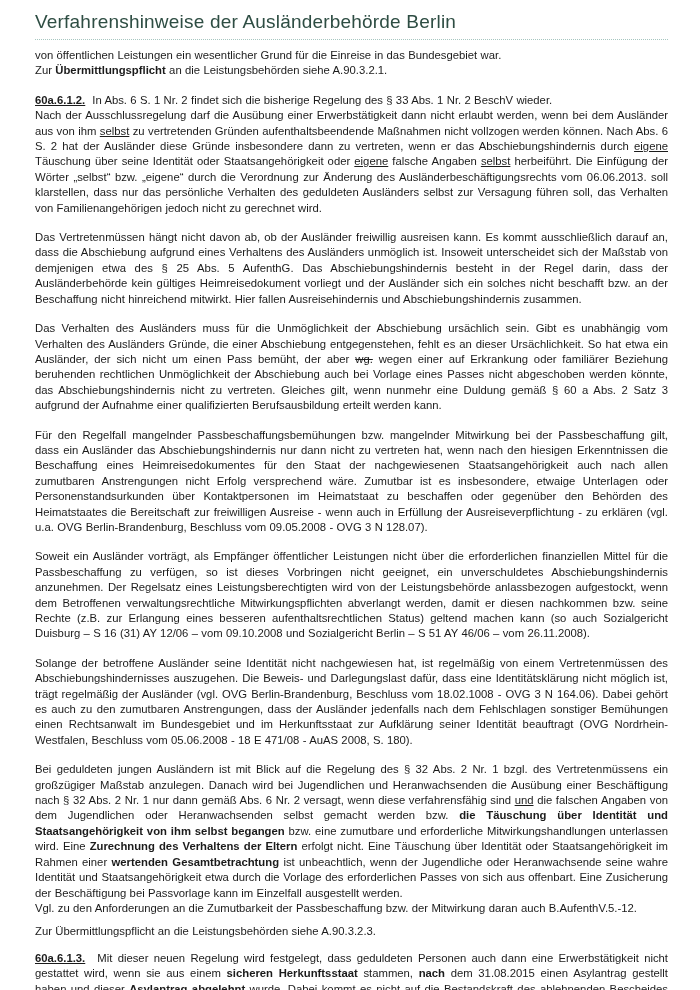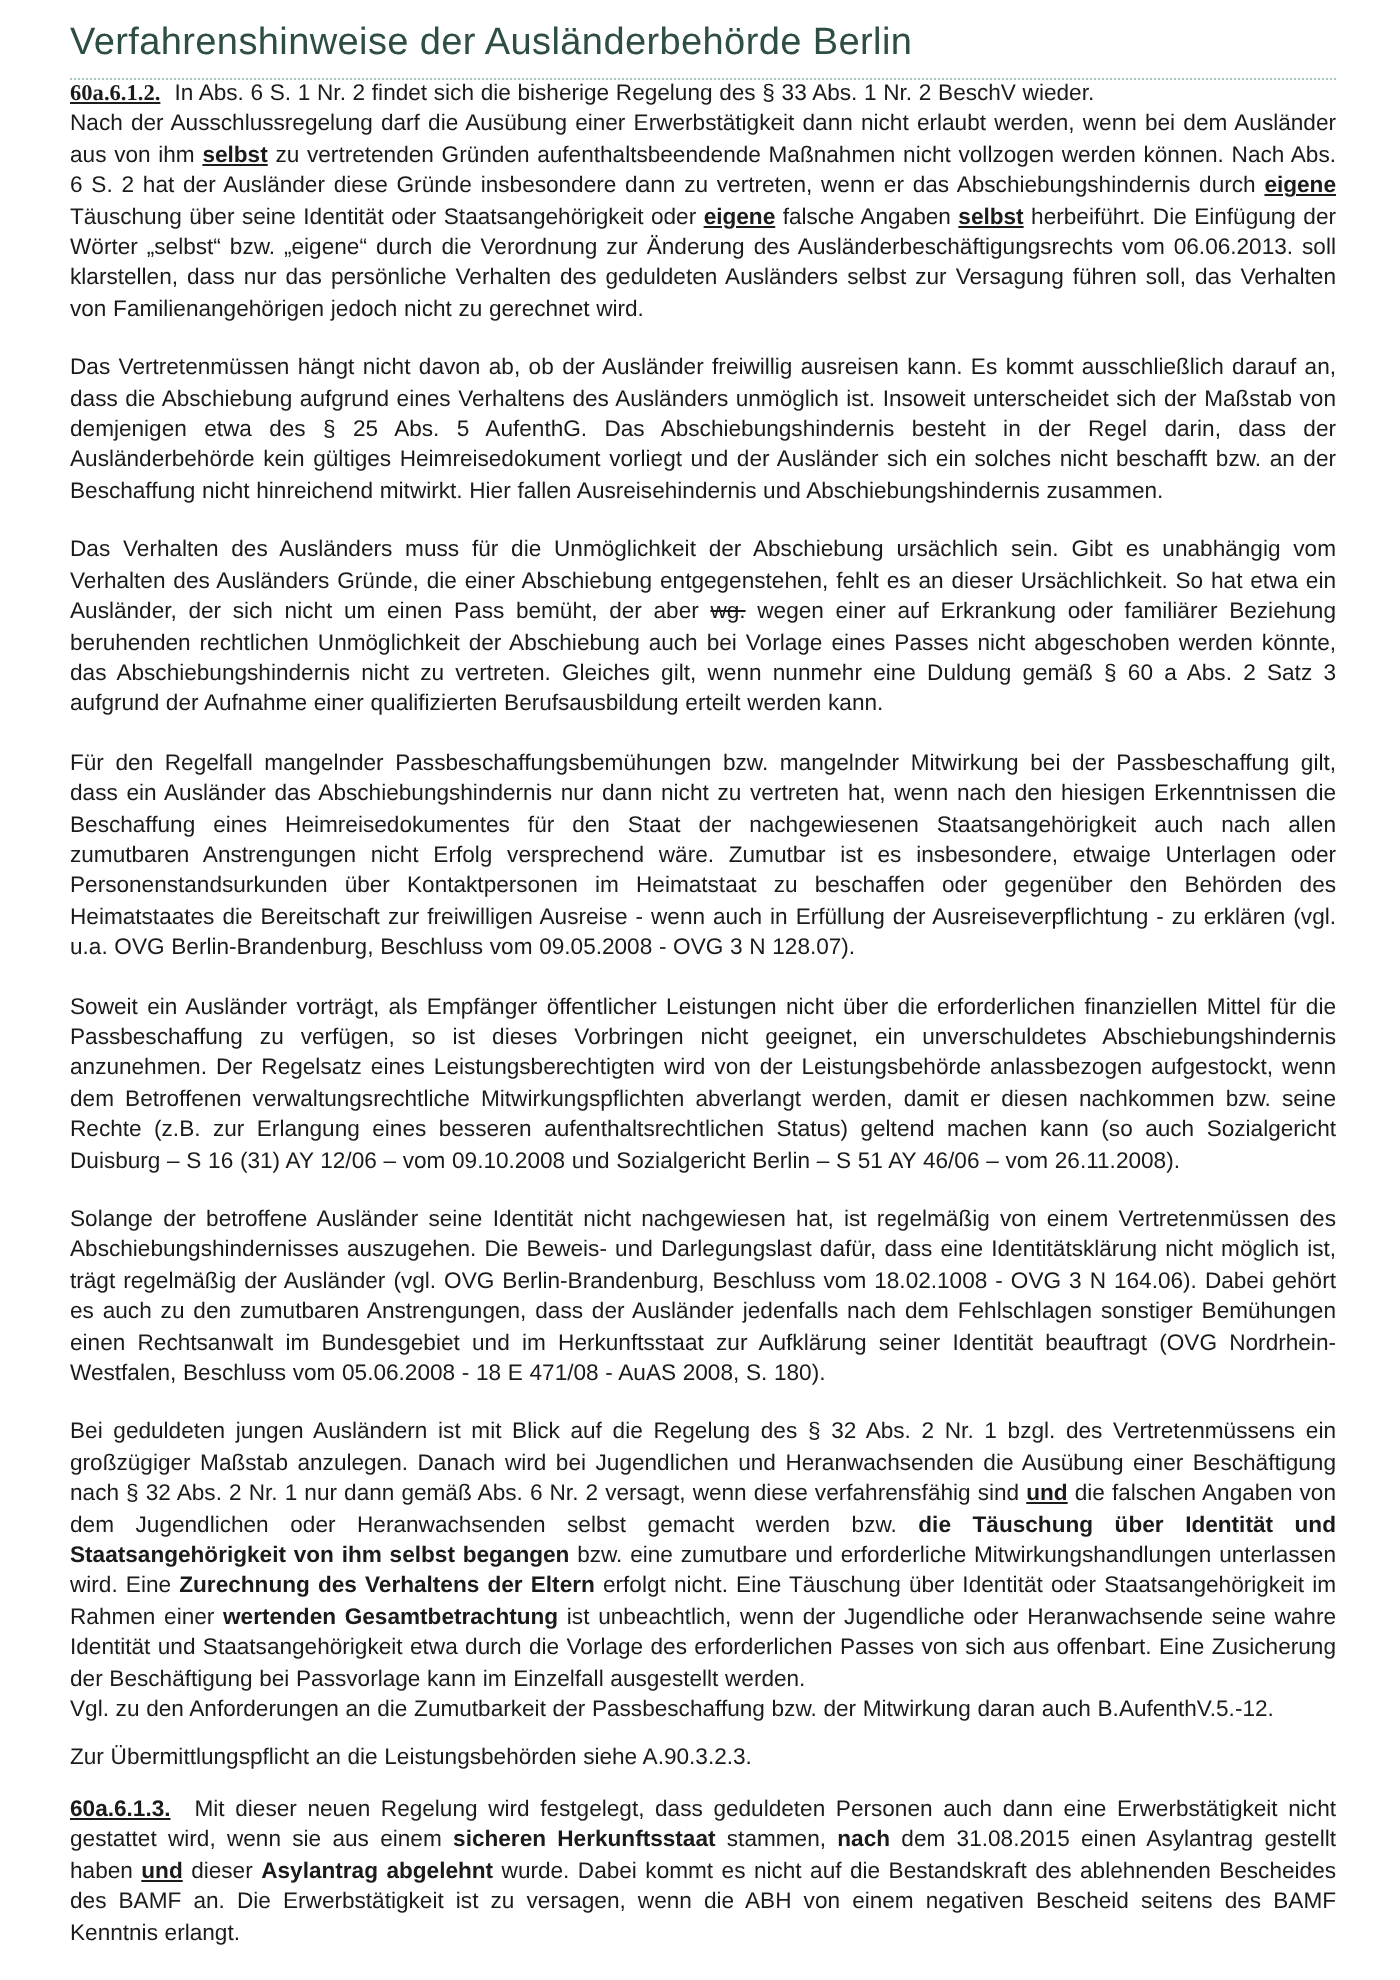--- a/index.html
+++ b/index.html
@@ -13,38 +13,40 @@
   .page{position:relative;width:700px;height:990px;background:#ffffff;color:var(--text);
         box-sizing:border-box;padding:0 32px 0 35px;overflow:hidden;}
   .page-title{font-size:19px;font-weight:400;color:var(--title);margin:11px 0 0 0;letter-spacing:.2px;}
   .title-rule{border:none;border-bottom:1px dotted var(--rule);margin:6px 0 0 0;height:0;}
   .doc p{font-size:11.3px;line-height:15.4px;text-align:justify;margin:0 0 14px 0;
          word-spacing:.2px;}
   .doc p.first{margin-top:8px;}
   .doc p.tail{margin-bottom:8px;}
   .doc p.tight{margin-bottom:11px;}
   .b{font-weight:bold;}
-  .u{text-decoration:underline;font-weight:bold;}
+  .u{text-decoration:underline;}
   .bu{font-weight:bold;text-decoration:underline;}
   .st{text-decoration:line-through;}
-  .sec{margin-right:7px;font-family:Liberation Serif, serif;}
+  .sec{margin-right:7px;}
   .sec2{margin-right:12px;}
   .page-footer{position:absolute;left:35px;right:32px;bottom:15px;display:flex;
                justify-content:space-between;font-size:11.5px;color:var(--footer);}
 </style>
 </head>
 <body>
 
 <div class="page">
 
   <h1 class="page-title">Verfahrenshinweise der Ausländerbehörde Berlin</h1>
   <div class="title-rule"></div>
 
   <div class="doc">
 
+    <p class="first"><span>von öffentlichen Leistungen ein wesentlicher Grund für die Einreise in das Bundesgebiet war.</span><br>
+      <span>Zur </span><span class="b">Übermittlungspflicht</span><span> an die Leistungsbehörden siehe A.90.3.2.1.</span></p>
 
     <p><span class="bu sec">60a.6.1.2.</span><span>In Abs. 6 S. 1 Nr. 2 findet sich die bisherige Regelung des § 33 Abs. 1 Nr. 2 BeschV wieder.</span><br>
       <span>Nach der Ausschlussregelung darf die Ausübung einer Erwerbstätigkeit dann nicht erlaubt werden, wenn bei dem Ausländer aus von ihm </span><span class="u">selbst</span><span> zu vertretenden Gründen aufenthaltsbeendende Maßnahmen nicht vollzogen werden können. Nach Abs. 6 S. 2 hat der Ausländer diese Gründe insbesondere dann zu vertreten, wenn er das Abschiebungshindernis durch </span><span class="u">eigene</span><span> Täuschung  über seine Identität oder Staatsangehörigkeit oder </span><span class="u">eigene</span><span> falsche Angaben </span><span class="u">selbst</span><span> herbeiführt. Die Einfügung der Wörter „selbst“ bzw. „eigene“ durch die Verordnung zur Änderung des Ausländerbeschäftigungsrechts vom 06.06.2013. soll klarstellen, dass nur das persönliche Verhalten des geduldeten Ausländers selbst zur Versagung führen soll, das Verhalten von Familienangehörigen jedoch nicht zu gerechnet wird.</span></p>
 
     <p><span>Das Vertretenmüssen hängt nicht davon ab, ob der Ausländer freiwillig ausreisen kann. Es kommt ausschließlich darauf an, dass die Abschiebung aufgrund eines Verhaltens des Ausländers unmöglich ist. Insoweit unterscheidet sich der Maßstab von demjenigen etwa des § 25 Abs. 5 AufenthG. Das Abschiebungshindernis besteht in der Regel darin, dass der Ausländerbehörde kein gültiges Heimreisedokument vorliegt und der Ausländer sich ein solches nicht beschafft bzw. an der Beschaffung nicht hinreichend mitwirkt. Hier fallen Ausreisehindernis und Abschiebungshindernis zusammen.</span></p>
 
     <p><span>Das Verhalten des Ausländers muss für die Unmöglichkeit der Abschiebung ursächlich sein. Gibt es unabhängig vom Verhalten des Ausländers Gründe, die einer Abschiebung entgegenstehen, fehlt es an dieser Ursächlichkeit. So hat etwa ein Ausländer, der sich nicht um einen Pass bemüht, der aber </span><span class="st">wg.</span><span> wegen einer auf Erkrankung oder familiärer Beziehung beruhenden rechtlichen Unmöglichkeit der Abschiebung auch bei Vorlage eines Passes nicht abgeschoben werden könnte, das Abschiebungshindernis nicht zu vertreten. Gleiches gilt, wenn nunmehr eine Duldung gemäß § 60 a Abs. 2 Satz 3 aufgrund der Aufnahme einer qualifizierten Berufsausbildung erteilt werden kann.</span></p>
 
     <p><span>Für den Regelfall mangelnder Passbeschaffungsbemühungen bzw. mangelnder Mitwirkung bei der Passbeschaffung gilt, dass ein Ausländer das Abschiebungshindernis nur dann nicht zu vertreten hat, wenn nach den hiesigen Erkenntnissen die Beschaffung eines Heimreisedokumentes für den Staat der nachgewiesenen Staatsangehörigkeit auch nach allen zumutbaren Anstrengungen nicht Erfolg versprechend wäre. Zumutbar ist es insbesondere, etwaige Unterlagen oder Personenstandsurkunden über Kontaktpersonen im Heimatstaat zu beschaffen oder gegenüber den Behörden des Heimatstaates die Bereitschaft zur freiwilligen Ausreise - wenn auch in Erfüllung der Ausreiseverpflichtung - zu erklären (vgl. u.a. OVG Berlin-Brandenburg, Beschluss vom 09.05.2008 - OVG 3 N 128.07).</span></p>
 

